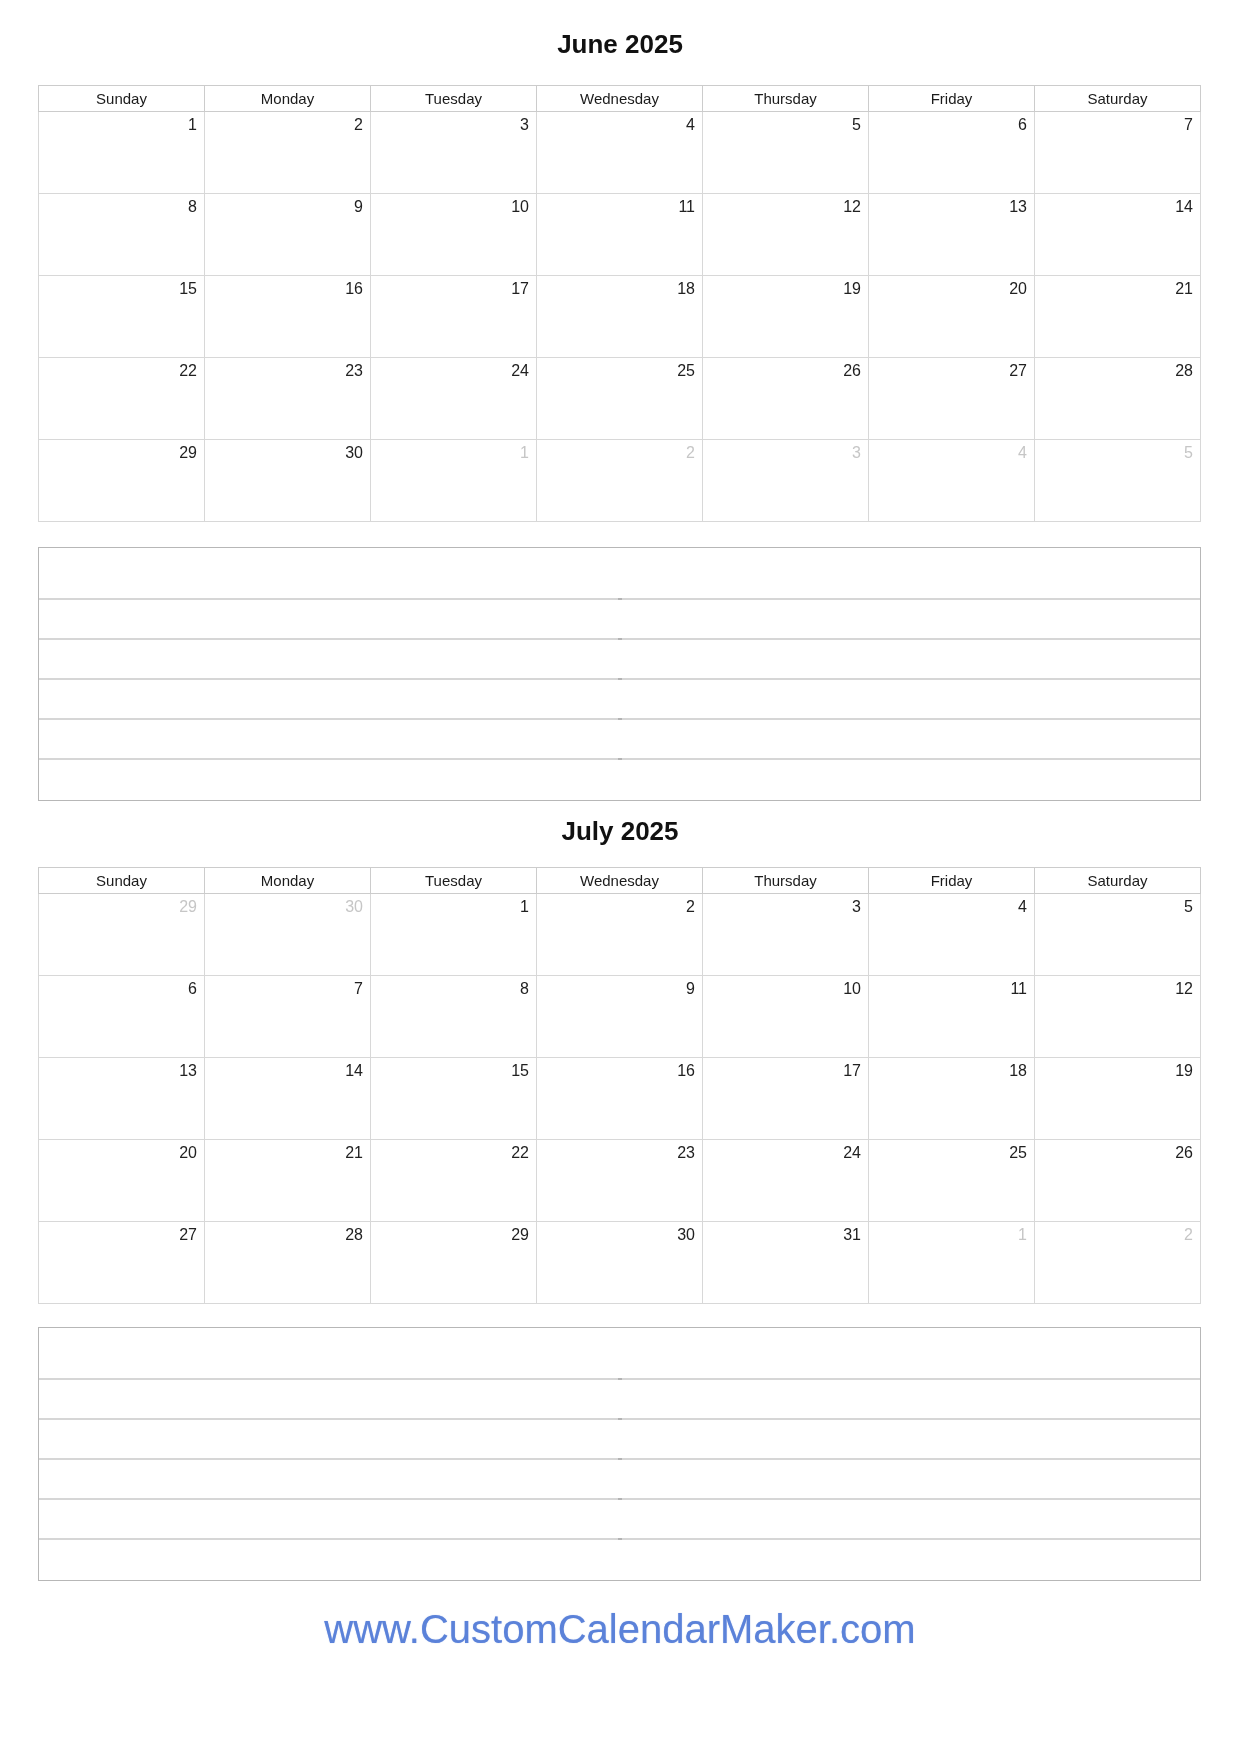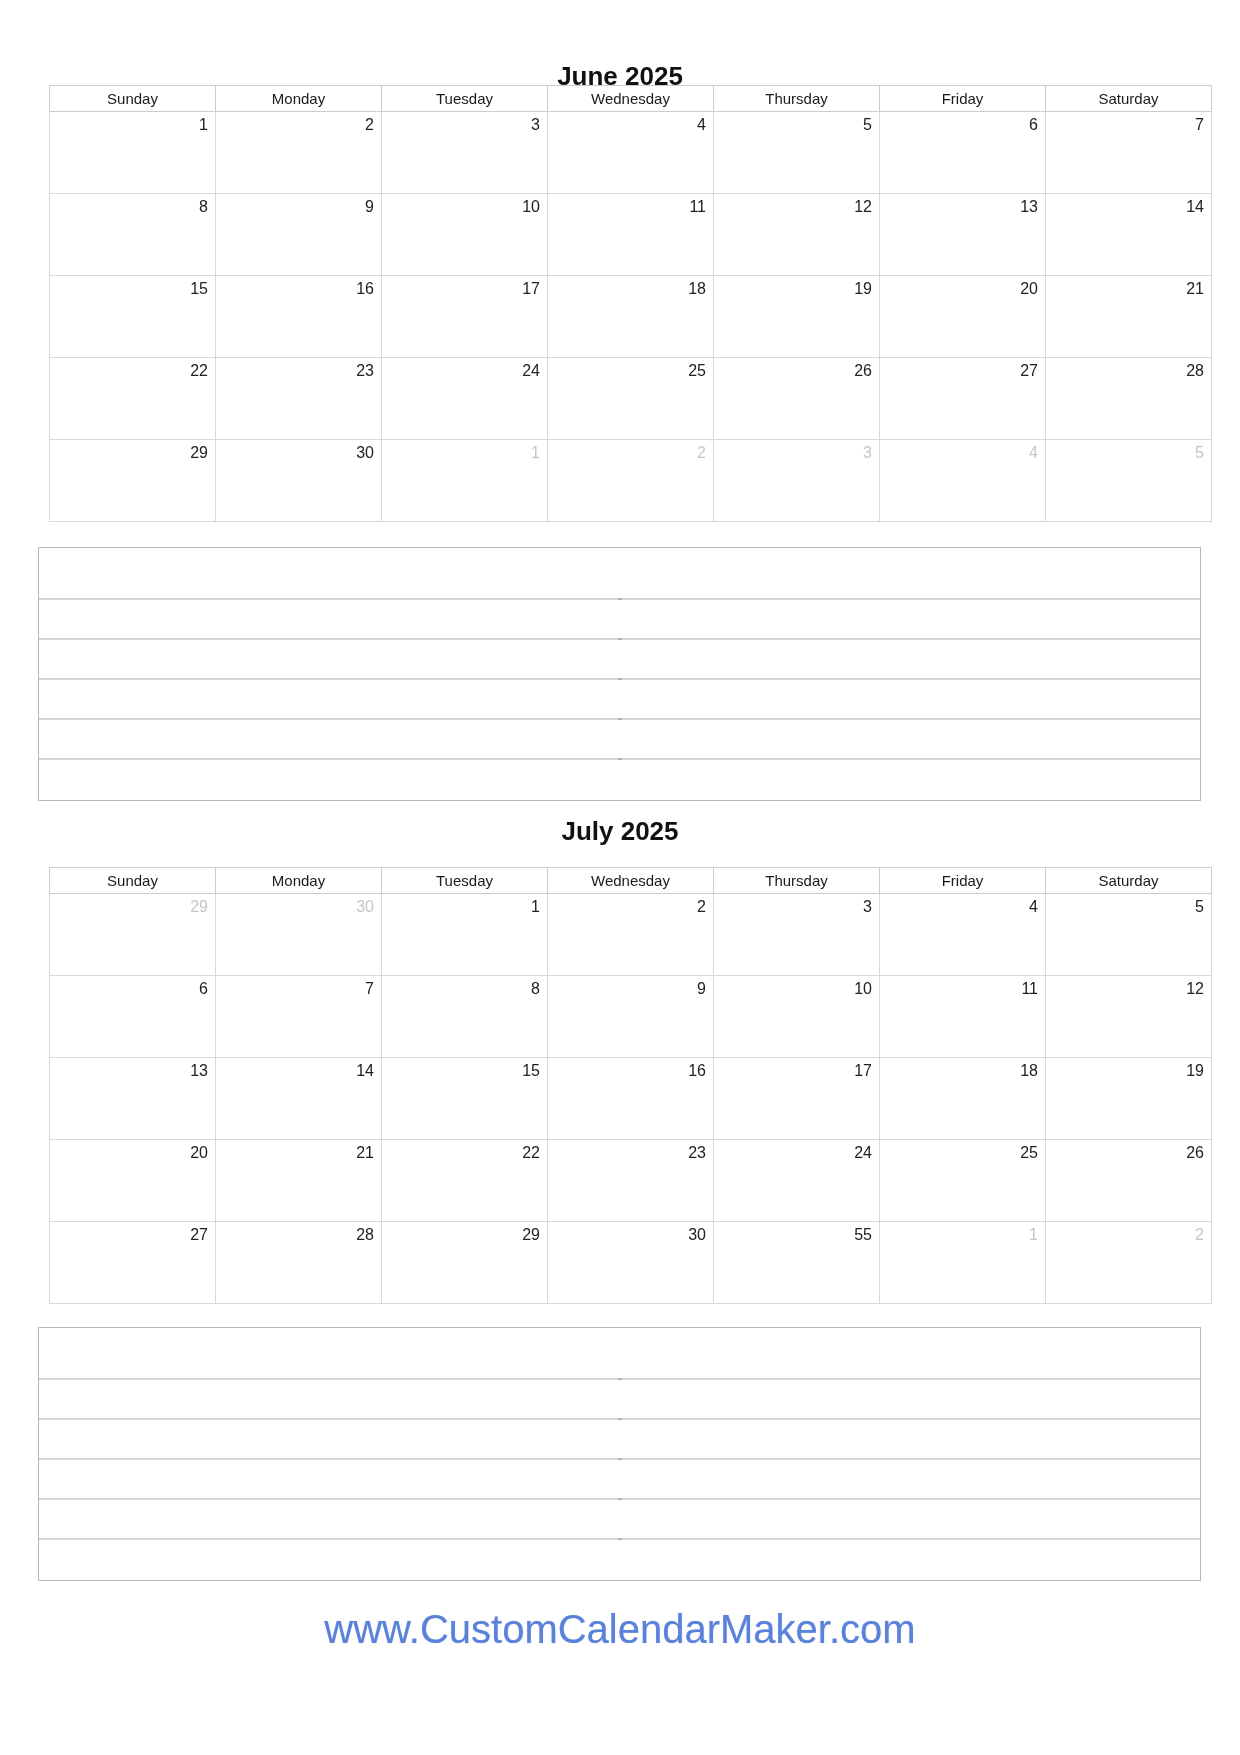--- a/index.html
+++ b/index.html
@@ -4,25 +4,25 @@
 <style>
   html,body { margin:0; padding:0; background:#ffffff; }
   .page {
     position:relative; width:1240px; height:1755px; background:#ffffff;
     font-family:"Liberation Sans", sans-serif; overflow:hidden;
   }
   .month-title {
     position:absolute; left:0; width:1240px; margin:0;
     text-align:center; font-size:26px; line-height:28px; font-weight:700; color:#111111;
   }
-  #june-title { top:30px;margin-top:32px; }
+  #june-title { top:30px; }
   #july-title { top:817px; }
 
   table.cal {
-    position:absolute; left:49px; width:1163px;
+    position:absolute; left:38px; width:1163px;
     border-collapse:collapse; table-layout:fixed;
     border:1px solid #c2c2c2; background:#ffffff;
   }
   #june-cal { top:85px; }
   #july-cal { top:867px; }
   table.cal th {
     height:25px; border:1px solid #cccccc;
     font-size:15px; font-weight:400; color:#1b1b1b; text-align:center;
     padding:0;
   }
@@ -185,21 +185,21 @@
           <td>23</td>
           <td>24</td>
           <td>25</td>
           <td>26</td>
         </tr>
         <tr>
           <td>27</td>
           <td>28</td>
           <td>29</td>
           <td>30</td>
-          <td>55</td>
+          <td>31</td>
           <td class="muted">1</td>
           <td class="muted">2</td>
         </tr>
       </tbody>
   </table>
 
   <div class="notes" id="july-notes">
       <div class="note-row"></div>
       <div class="note-row"></div>
       <div class="note-row"></div>

